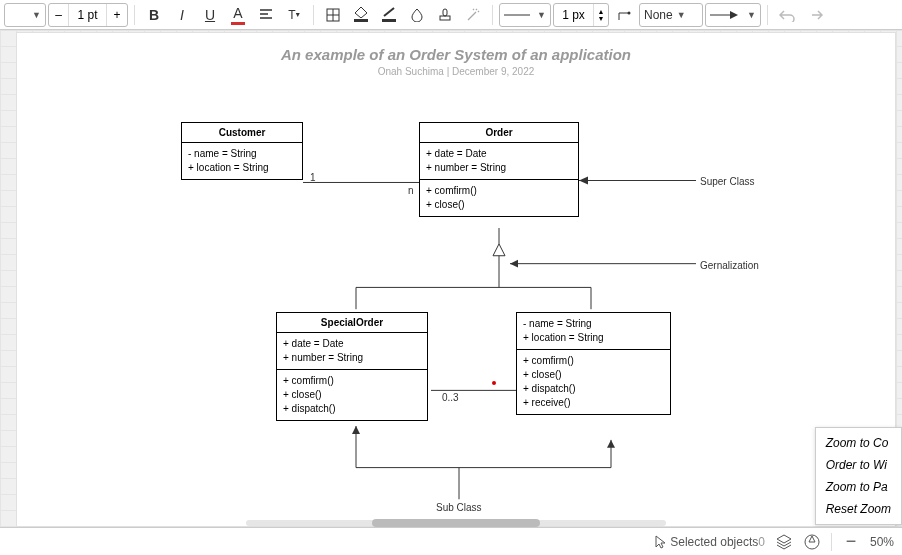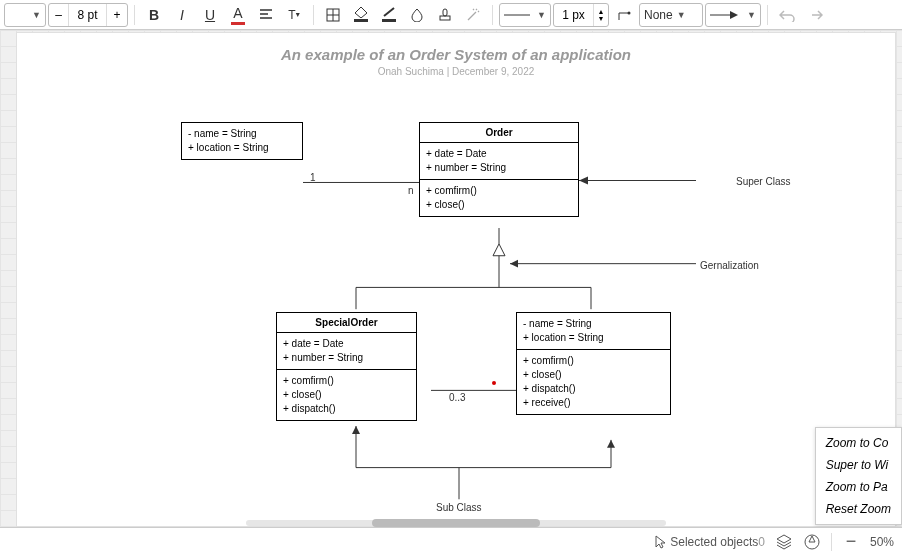--- a/index.html
+++ b/index.html
@@ -61,21 +61,21 @@
 </head>
 <body>
 
 <div class="toolbar">
   <div class="tool-combo" style="width:42px;justify-content:flex-end;">
     <span class="arrow">▼</span>
   </div>
 
   <div class="tool-group">
     <div class="seg">–</div>
-    <div class="seg" style="width:38px;">8 pt</div>
+    <div class="seg" style="width:38px;">1 pt</div>
     <div class="seg">+</div>
   </div>
 
   <span class="sep"></span>
 
   <div class="tool-btn bold">B</div>
   <div class="tool-btn ital">I</div>
   <div class="tool-btn ul">U</div>
   <div class="tool-btn fontcolor">
     <span>A</span>
@@ -199,68 +199,69 @@
 
       <line x1="415" y1="362" x2="500" y2="362" stroke="#333"></line>
 
       <path d="M 443 472 L 443 440 L 340 440 L 340 398" stroke="#333" fill="none"></path>
       <path d="M 340 398 l -4 8 h8 z" fill="#333"></path>
       <path d="M 443 440 L 595 440 L 595 412" stroke="#333" fill="none"></path>
       <path d="M 595 412 l -4 8 h8 z" fill="#333"></path>
     </svg>
 
     <div class="cls" style="left:165px; top:90px; width:122px;">
+      <div class="hd">Customer</div>
       <div class="sec">- name = String
 + location = String</div>
     </div>
 
     <div class="cls" style="left:403px; top:90px; width:160px;">
       <div class="hd">Order</div>
       <div class="sec">+ date = Date
 + number = String</div>
       <div class="sec">+ comfirm()
 + close()</div>
     </div>
 
-    <div class="cls" style="left:260px; top:280px; width:141px;">
+    <div class="cls" style="left:260px; top:280px; width:152px;">
       <div class="hd">SpecialOrder</div>
       <div class="sec">+ date = Date
 + number = String</div>
       <div class="sec">+ comfirm()
 + close()
 + dispatch()</div>
     </div>
 
     <div class="cls" style="left:500px; top:280px; width:155px;">
       <div class="sec">- name = String
 + location = String</div>
       <div class="sec">+ comfirm()
 + close()
 + dispatch()
 + receive()</div>
     </div>
 
     <div class="lbl" style="left:294px; top:140px;">1</div>
     <div class="lbl" style="left:392px; top:153px;">n</div>
-    <div class="lbl" style="left:684px; top:144px;margin-left:36px;">Super Class</div>
+    <div class="lbl" style="left:684px; top:144px;">Super Class</div>
     <div class="lbl" style="left:684px; top:228px;">Gernalization</div>
-    <div class="lbl" style="left:426px; top:360px;margin-left:7px;">0..3</div>
+    <div class="lbl" style="left:426px; top:360px;">0..3</div>
     <div class="lbl" style="left:420px; top:470px;">Sub Class</div>
     <div class="reddot" style="left:476px; top:349px;"></div>
 
     <div class="hscroll">
       <div class="track"></div>
       <div class="thumb"></div>
     </div>
   </div>
 </div>
 
 <div class="zoom-menu">
   <div class="mi">Zoom to Co</div>
-  <div class="mi">Super to Wi</div>
+  <div class="mi">Order to Wi</div>
   <div class="mi">Zoom to Pa</div>
   <div class="mi">Reset Zoom</div>
 </div>
 
 <div class="status">
   <div class="chip">
     <span class="ico">
       <svg width="16" height="16" viewBox="0 0 16 16">
           <path d="M3 2 L3 13 L6 10 L8 14 L10 13 L8 9 L12 9 Z" fill="none" stroke="#555"></path>
         </svg>

